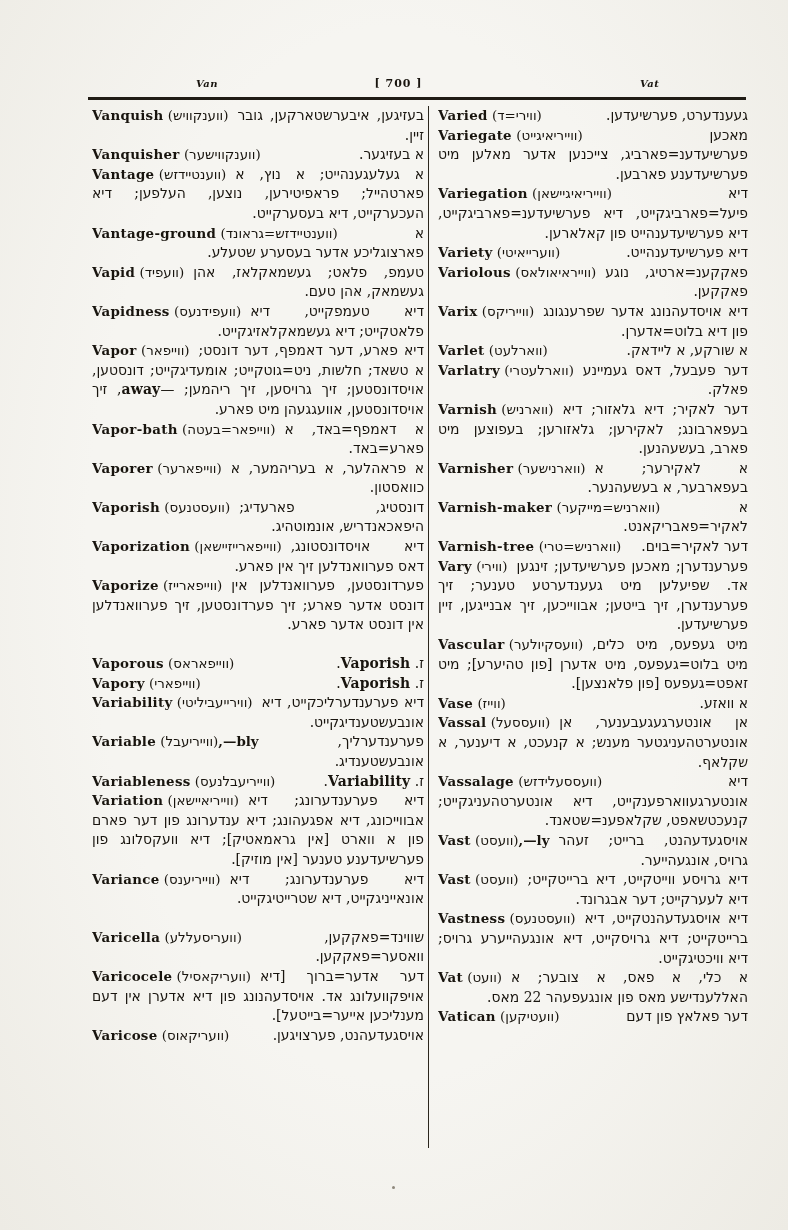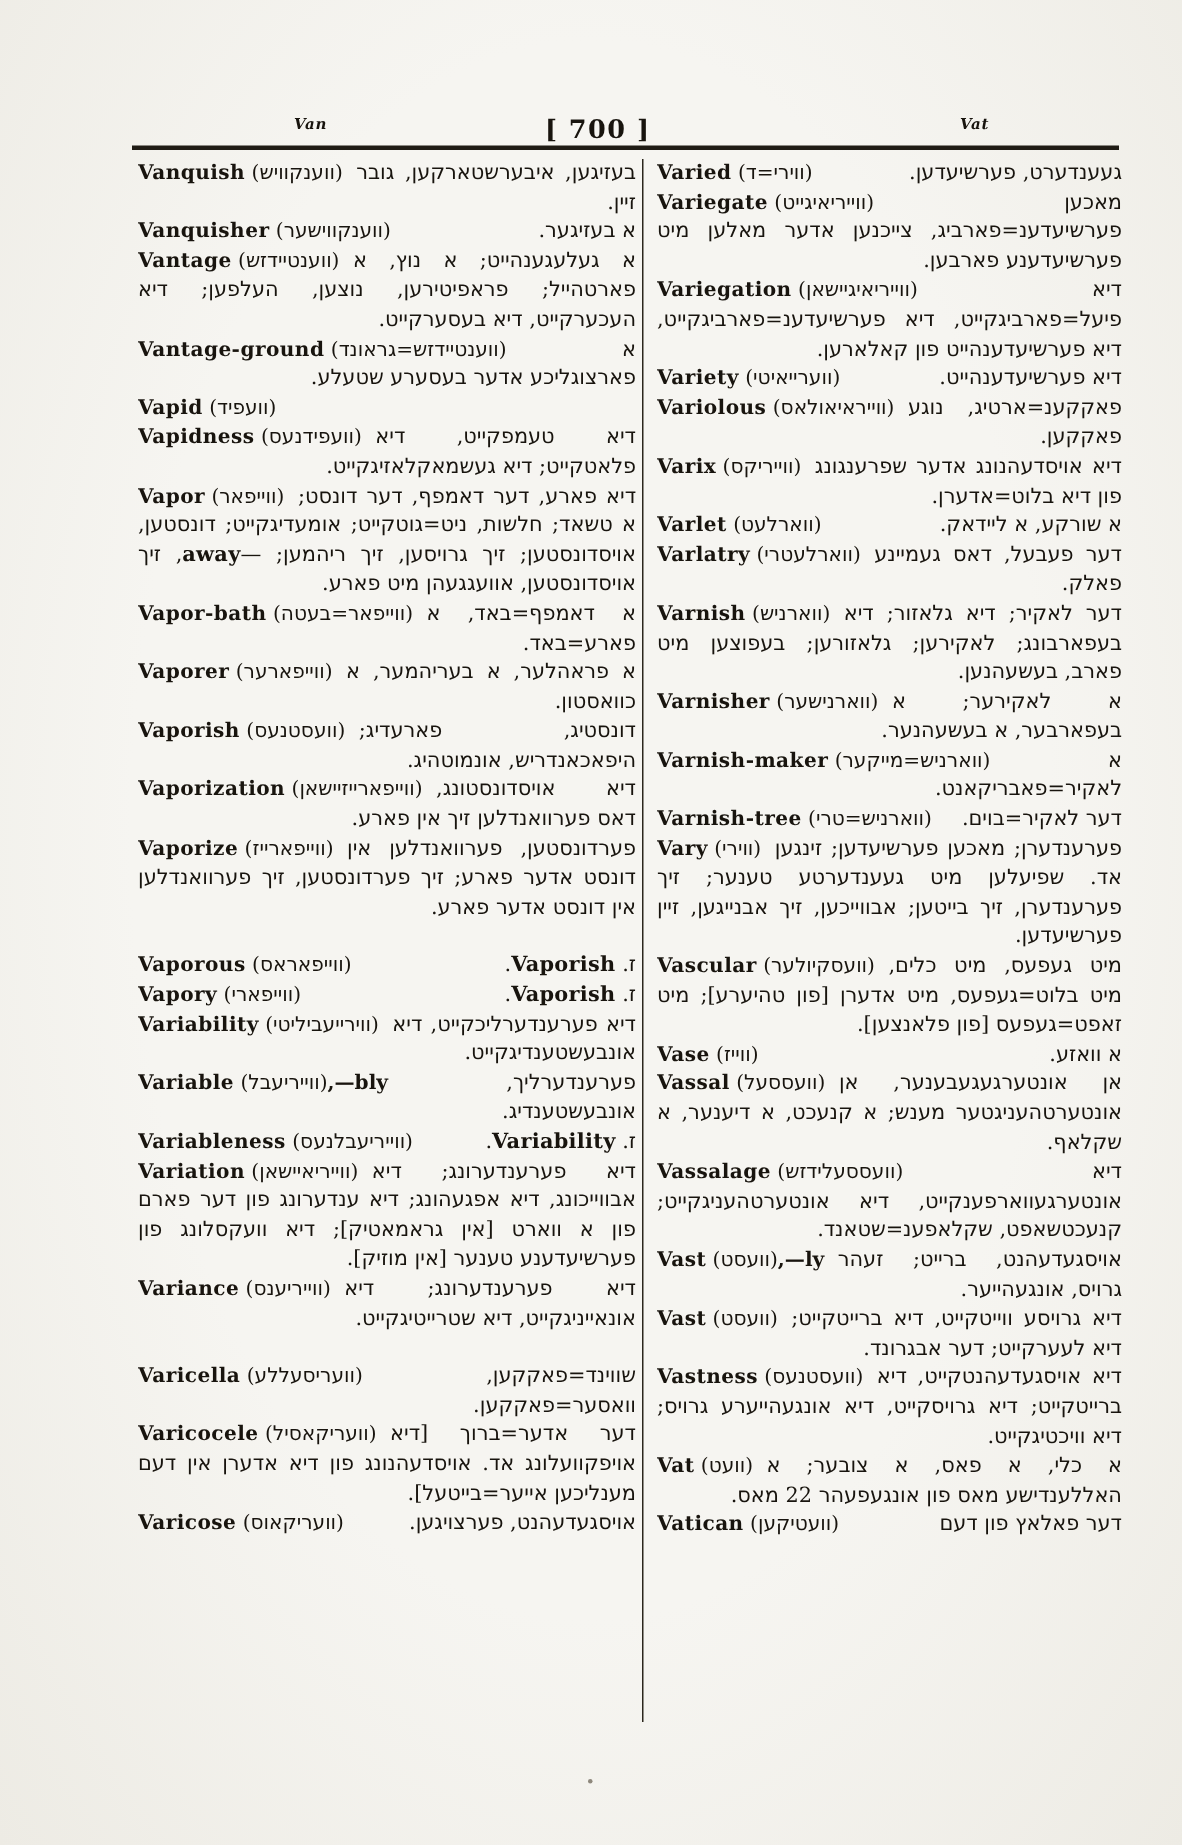--- a/index.html
+++ b/index.html
@@ -13,21 +13,21 @@
   .page{position:absolute;inset:0;}
   
   .runhead-word{
     position:absolute;top:78px;font-size:10px;font-weight:bold;font-style:italic;
     letter-spacing:.5px;
   }
   #head-left{left:196px;}
   #head-right{left:640px;}
   #head-center{
     position:absolute;top:77px;left:336px;width:125px;text-align:center;
-    font-size:17px;font-weight:bold;font-style:normal;letter-spacing:1px;
+    font-size:11px;font-weight:bold;font-style:normal;letter-spacing:1px;
   }
   .head-rule{
     position:absolute;left:88px;right:42px;top:97px;height:0;
     border-top:3px solid #201c15;
   }
   
   .columns{
     position:absolute;left:92px;right:40px;top:106px;bottom:82px;
     display:flex;align-items:stretch;
   }
@@ -66,21 +66,21 @@
   <span class="runhead-word" id="head-right">Vat</span>
 
   <div class="head-rule"></div>
 
   <div class="columns">
     <div class="col col-left" id="col-left">
         <p class="entry"><span class="hw" dir="ltr"><b class="w">Vanquish</b> <span class="pron">(ווענקוויש)</span></span><span class="gloss">בעזיגען, איבערשטארקען, גובר זיין.</span></p>
         <p class="entry"><span class="hw" dir="ltr"><b class="w">Vanquisher</b> <span class="pron">(ווענקווישער)</span></span><span class="gloss">א בעזיגער.</span></p>
         <p class="entry"><span class="hw" dir="ltr"><b class="w">Vantage</b> <span class="pron">(ווענטיידזש)</span></span><span class="gloss">א געלעגענהייט; א נוץ, א פארטהייל; פראפיטירען, נוצען, העלפען; דיא העכערקייט, דיא בעסערקייט.</span></p>
         <p class="entry"><span class="hw" dir="ltr"><b class="w">Vantage-ground</b> <span class="pron">(ווענטיידזש=גראונד)</span></span><span class="gloss">א פארצוגליכע אדער בעסערע שטעלע.</span></p>
-        <p class="entry"><span class="hw" dir="ltr"><b class="w">Vapid</b> <span class="pron">(וועפיד)</span></span></p>
+        <p class="entry"><span class="hw" dir="ltr"><b class="w">Vapid</b> <span class="pron">(וועפיד)</span></span><span class="gloss">טעמפ, פלאט; געשמאקלאז, אהן געשמאק, אהן טעם.</span></p>
         <p class="entry"><span class="hw" dir="ltr"><b class="w">Vapidness</b> <span class="pron">(וועפידנעס)</span></span><span class="gloss">דיא טעמפקייט, דיא פלאטקייט; דיא געשמאקלאזיגקייט.</span></p>
         <p class="entry"><span class="hw" dir="ltr"><b class="w">Vapor</b> <span class="pron">(ווייפאר)</span></span><span class="gloss">דיא פארע, דער דאמפף, דער דונסט; א טשאד; חלשות, ניט=גוטקייט; אומעדיגקייט; דונסטען, אויסדונסטען; זיך גרויסען, זיך ריהמען; —<b>away</b>, זיך אויסדונסטען, אוועגגעהן מיט פארע.</span></p>
         <p class="entry"><span class="hw" dir="ltr"><b class="w">Vapor-bath</b> <span class="pron">(ווייפאר=בעטה)</span></span><span class="gloss">א דאמפף=באד, א פארע=באד.</span></p>
         <p class="entry"><span class="hw" dir="ltr"><b class="w">Vaporer</b> <span class="pron">(ווייפארער)</span></span><span class="gloss">א פראהלער, א בעריהמער, א כוואסטון.</span></p>
         <p class="entry"><span class="hw" dir="ltr"><b class="w">Vaporish</b> <span class="pron">(וועסטנעס)</span></span><span class="gloss">דונסטיג, פארעדיג; היפאכאנדריש, אונמוטהיג.</span></p>
         <p class="entry"><span class="hw" dir="ltr"><b class="w">Vaporization</b> <span class="pron">(ווייפארייזיישאן)</span></span><span class="gloss">דיא אויסדונסטונג, דאס פערוואנדלען זיך אין פארע.</span></p>
         <p class="entry"><span class="hw" dir="ltr"><b class="w">Vaporize</b> <span class="pron">(ווייפארייז)</span></span><span class="gloss">פערדונסטען, פערוואנדלען אין דונסט אדער פארע; זיך פערדונסטען, זיך פערוואנדלען אין דונסט אדער פארע.</span></p>
         <p class="entry gap"><span class="hw" dir="ltr"><b class="w">Vaporous</b> <span class="pron">(ווייפאראס)</span></span><span class="gloss">ז. <b>Vaporish</b>.</span></p>
         <p class="entry"><span class="hw" dir="ltr"><b class="w">Vapory</b> <span class="pron">(ווייפארי)</span></span><span class="gloss">ז. <b>Vaporish</b>.</span></p>
         <p class="entry"><span class="hw" dir="ltr"><b class="w">Variability</b> <span class="pron">(ווירייעביליטי)</span></span><span class="gloss">דיא פערענדערליכקייט, דיא אונבעשטענדיגקייט.</span></p>

